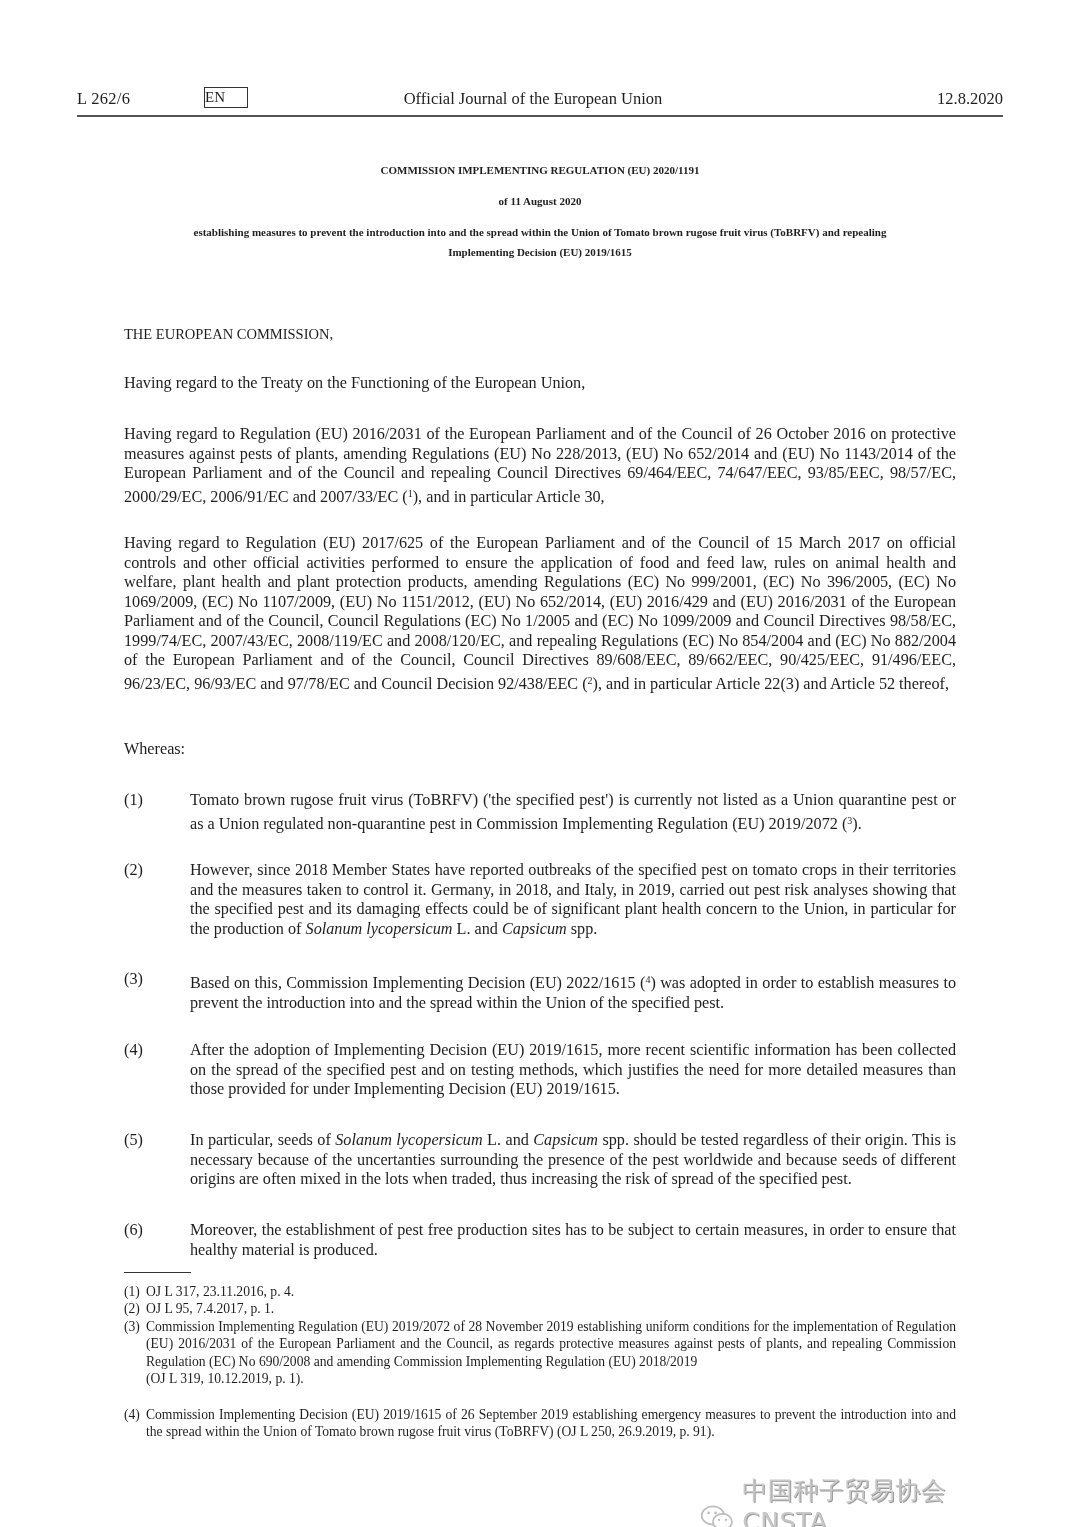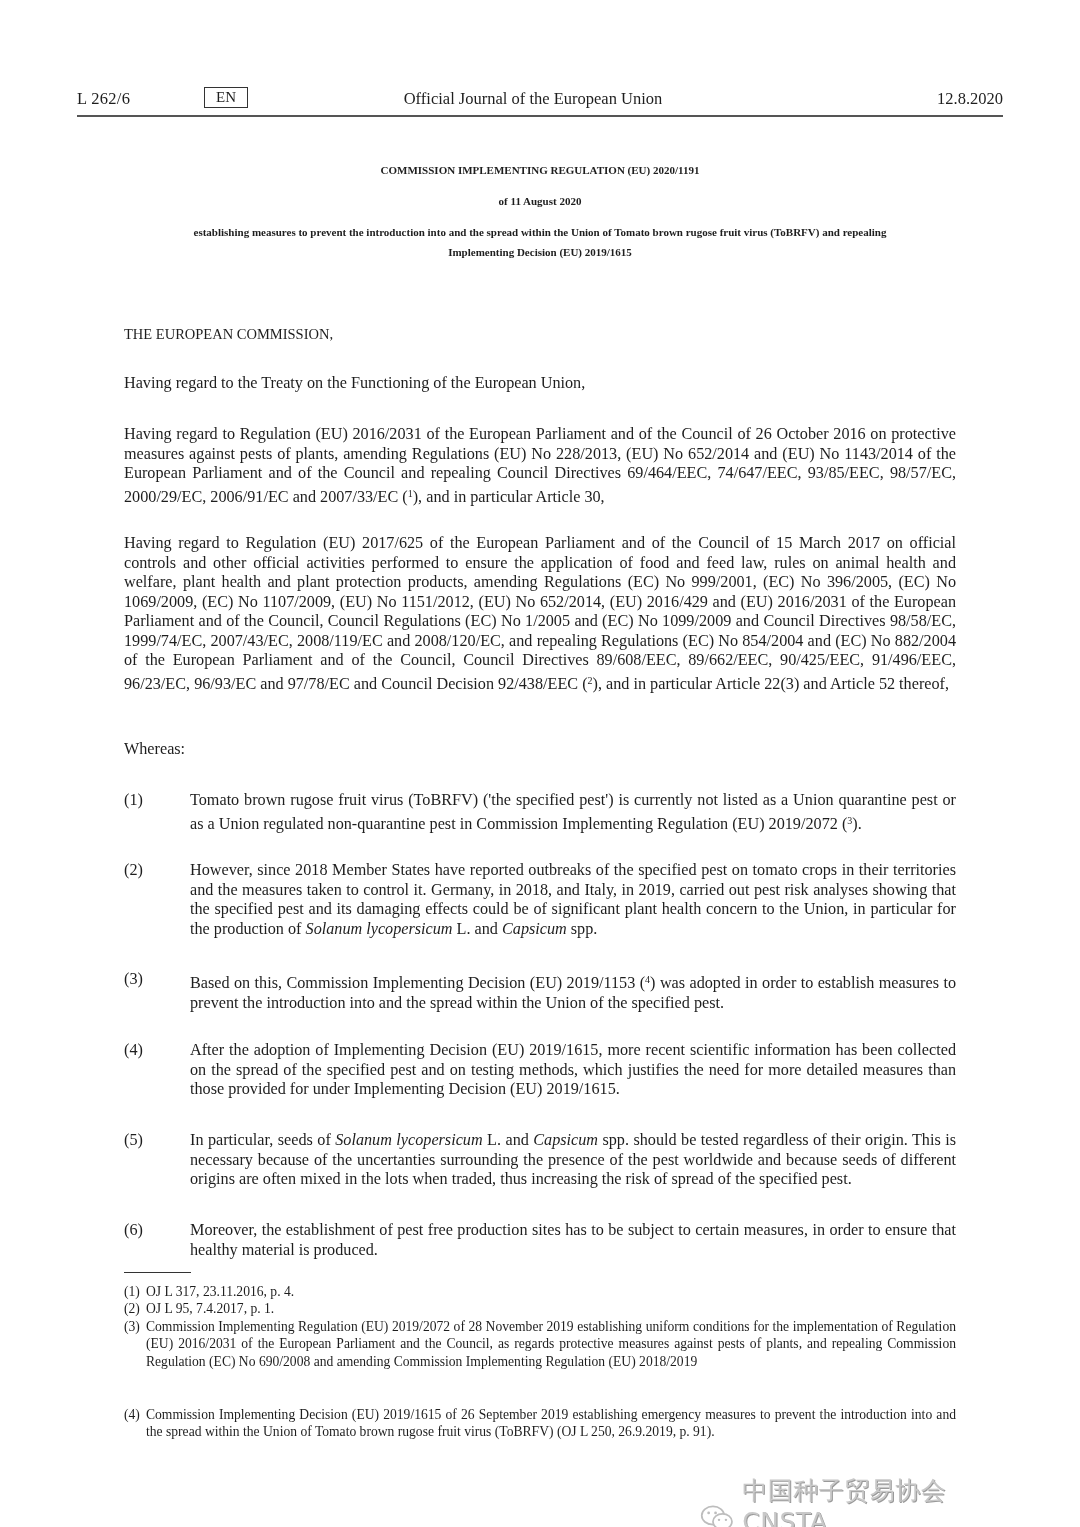--- a/index.html
+++ b/index.html
@@ -6,21 +6,21 @@
   body {
     width: 1080px; height: 1527px; position: relative; overflow: hidden;
     font-family: "Liberation Serif", "DejaVu Serif", serif;
     color: #1e1e1e;
   }
   .page { position: absolute; left: 0; top: 0; width: 992px; height: 1527px; border-radius: 7px; }
 
   
   .hdr { position: absolute; left: 77px; top: 89px; width: 926px; height: 22px; font-size: 16.5px; }
   .hdr .pg { position: absolute; left: 0; top: 0; letter-spacing: 0.3px; }
-  .hdr .lang { position: absolute; left: 127px; top: -2px; width: 42px; height: 19px; border: 1.2px solid #333; text-align: center; font-size: 15px; line-height: 19px; }
+  .hdr .lang { position: absolute; left: 127px; top: -2px; width: 42px; height: 19px; border: 1.2px solid #333; font-size: 15px; line-height: 19px; }
   .hdr .jt { position: absolute; left: 0; right: 14px; top: 0; text-align: center; }
   .hdr .dt { position: absolute; right: 0; top: 0; }
   .hdr-rule { position: absolute; left: 77px; top: 115px; width: 926px; height: 1.5px; background: #555; }
 
   
   .title { position: absolute; left: 100px; width: 880px; text-align: center; font-weight: bold; font-size: 11px; line-height: 19.5px; }
   .t1 { top: 161px; }
   .t2 { top: 192px; }
   .t3 { top: 223px; left: 160px; width: 760px; }
 
@@ -78,21 +78,21 @@
     <div class="txt"><span>Tomato brown rugose fruit virus (ToBRFV) ('the specified pest') is currently not listed as a Union quarantine pest or as a Union regulated non-quarantine pest in Commission Implementing Regulation (EU) 2019/2072 (</span><span class="sup">3</span><span>).</span></div>
   </div>
 
   <div class="rec" style="top:861px;">
     <span class="num">(2)</span>
     <div class="txt"><span>However, since 2018 Member States have reported outbreaks of the specified pest on tomato crops in their territories and the measures taken to control it. Germany, in 2018, and Italy, in 2019, carried out pest risk analyses showing that the specified pest and its damaging effects could be of significant plant health concern to the Union, in particular for the production of </span><i>Solanum lycopersicum</i><span> L. and </span><i>Capsicum</i><span> spp.</span></div>
   </div>
 
   <div class="rec" style="top:970px;">
     <span class="num">(3)</span>
-    <div class="txt"><span>Based on this, Commission Implementing Decision (EU) 2019/1153 (</span><span class="sup">4</span><span>) was adopted in order to establish measures to prevent the introduction into and the spread within the Union of the specified pest.</span></div>
+    <div class="txt"><span>Based on this, Commission Implementing Decision (EU) 2022/1615 (</span><span class="sup">4</span><span>) was adopted in order to establish measures to prevent the introduction into and the spread within the Union of the specified pest.</span></div>
   </div>
 
   <div class="rec" style="top:1041px;">
     <span class="num">(4)</span>
     <div class="txt">After the adoption of Implementing Decision (EU) 2019/1615, more recent scientific information has been collected on the spread of the specified pest and on testing methods, which justifies the need for more detailed measures than those provided for under Implementing Decision (EU) 2019/1615.</div>
   </div>
 
   <div class="rec" style="top:1131px;">
     <span class="num">(5)</span>
     <div class="txt"><span>In particular, seeds of </span><i>Solanum lycopersicum</i><span> L. and </span><i>Capsicum</i><span> spp. should be tested regardless of their origin. This is necessary because of the uncertanties surrounding the presence of the pest worldwide and because seeds of different origins are often mixed in the lots when traded, thus increasing the risk of spread of the specified pest.</span></div>
@@ -109,20 +109,21 @@
     <span class="mark">(1)</span>
     <div class="txt">OJ L 317, 23.11.2016, p. 4.</div>
   </div>
   <div class="fn" style="top:1300px;">
     <span class="mark">(2)</span>
     <div class="txt">OJ L 95, 7.4.2017, p. 1.</div>
   </div>
   <div class="fn" style="top:1318px;">
     <span class="mark">(3)</span>
     <div class="txt">Commission Implementing Regulation (EU) 2019/2072 of 28 November 2019 establishing uniform conditions for the implementation of Regulation (EU) 2016/2031 of the European Parliament and the Council, as regards protective measures against pests of plants, and repealing Commission Regulation (EC) No 690/2008 and amending Commission Implementing Regulation (EU) 2018/2019</div>
+    <div class="txt" style="text-align:left;">(OJ L 319, 10.12.2019, p. 1).</div>
   </div>
   <div class="fn" style="top:1406px;">
     <span class="mark">(4)</span>
     <div class="txt">Commission Implementing Decision (EU) 2019/1615 of 26 September 2019 establishing emergency measures to prevent the introduction into and the spread within the Union of Tomato brown rugose fruit virus (ToBRFV) (OJ L 250, 26.9.2019, p. 91).</div>
   </div>
 
   <div class="wm">
     <svg width="42" height="34" viewBox="0 0 42 34">
       <ellipse cx="15" cy="13" rx="13" ry="10.5" fill="none" stroke="#bdbdbd" stroke-width="2"></ellipse>
       <ellipse cx="26" cy="20" rx="11" ry="9" fill="#fff" stroke="#bdbdbd" stroke-width="2"></ellipse>

